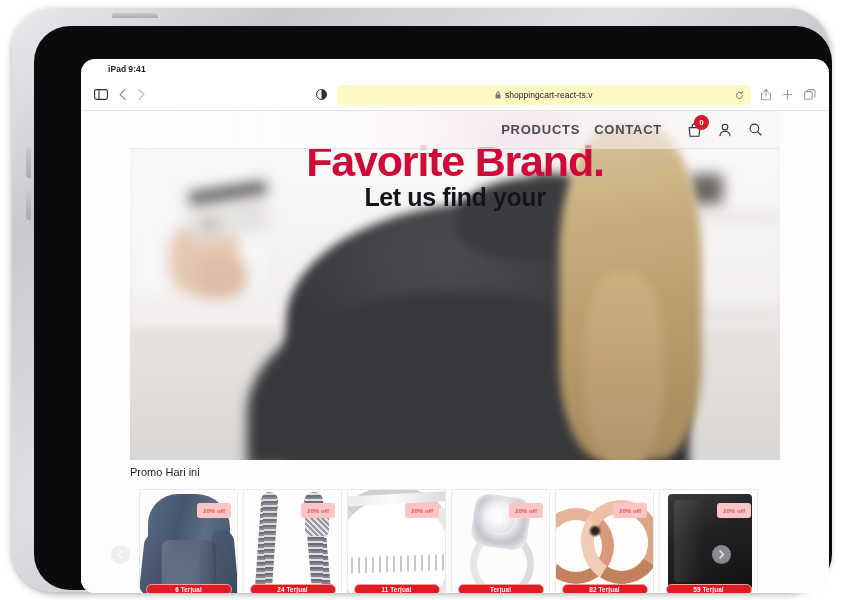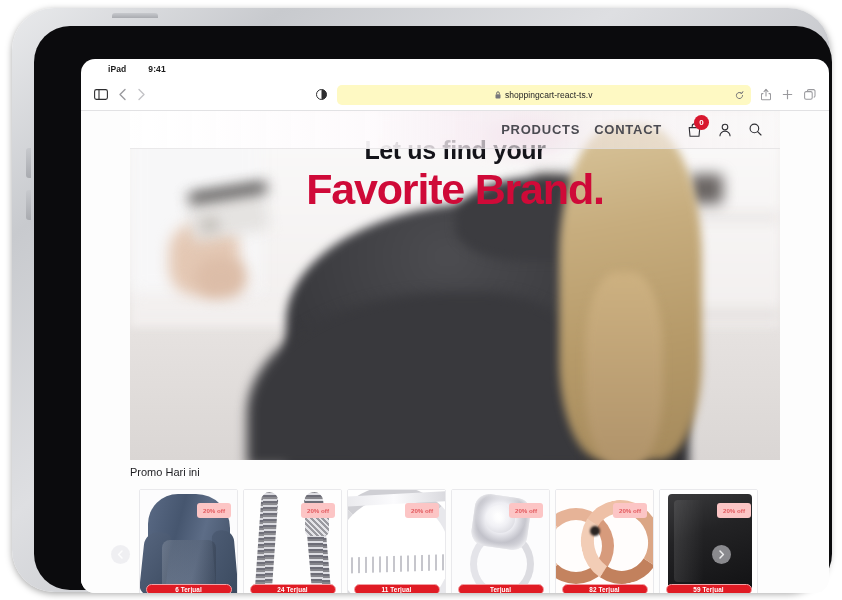--- a/index.html
+++ b/index.html
@@ -41,21 +41,21 @@
   #hw-vol-2 { left: 14px; top: 182px; width: 5px; height: 30px; border-radius:3px 0 0 3px;}
   #hw-cam { position:absolute; left:26px; top:295px; width:7px; height:7px; border-radius:50%;
             background:#1b2b3a; box-shadow:0 0 0 1px rgba(255,255,255,.25); }
 
   
   #status-bar {
     position: absolute; left:0; top:0; width:748px; height:20px;
     display:flex; align-items:center; justify-content:space-between;
     padding: 0 16px; font-size:8.5px; color:#1a1a1a; font-weight:600;
   }
-  #status-left { display:flex; gap:22px; letter-spacing:.1px;padding-left:11px; }
+  #status-left { display:flex; gap:2px; letter-spacing:.1px;padding-left:11px; }
   #status-right { display:flex; gap:5px; align-items:center;margin-top:42px; }
   .net-label { font-size:7.5px; font-weight:700; letter-spacing:.2px; }
   .battery { width:17px; height:8.5px; border:1px solid #2a2a2a; border-radius:2.2px; position:relative; padding:1px; }
   .battery::after { content:''; position:absolute; right:-2.6px; top:2.4px; width:1.6px; height:3.4px;
                     background:#2a2a2a; border-radius:0 1px 1px 0; }
   .battery-fill { height:100%; background:#1a1a1a; border-radius:1px; }
 
   
   #browser-toolbar {
     position:absolute; left:0; top:20px; width:748px; height:32px;
@@ -347,22 +347,22 @@
             <div class="ph" id="ph-hand"></div>
             <div class="ph" id="ph-card"></div>
             <div class="ph" id="ph-card-stripe"></div>
             <div class="ph" id="ph-card-chip"></div>
             <div class="ph" id="ph-fingers"></div>
             <div class="ph" id="ph-hair"></div>
             <div class="ph" id="ph-hair2"></div>
             <div class="ph" id="ph-pink"></div>
           </div>
           <div id="hero-text">
+            <div id="hero-line2">Favorite Brand.</div>
             <div id="hero-line1">Let us find your</div>
-            <div id="hero-line2">Favorite Brand.</div>
           </div>
         </div>
 
         <div id="site-header">
 
           <div id="nav-links">
             <span class="nav-link">PRODUCTS</span>
             <span class="nav-link">CONTACT</span>
           </div>
 

